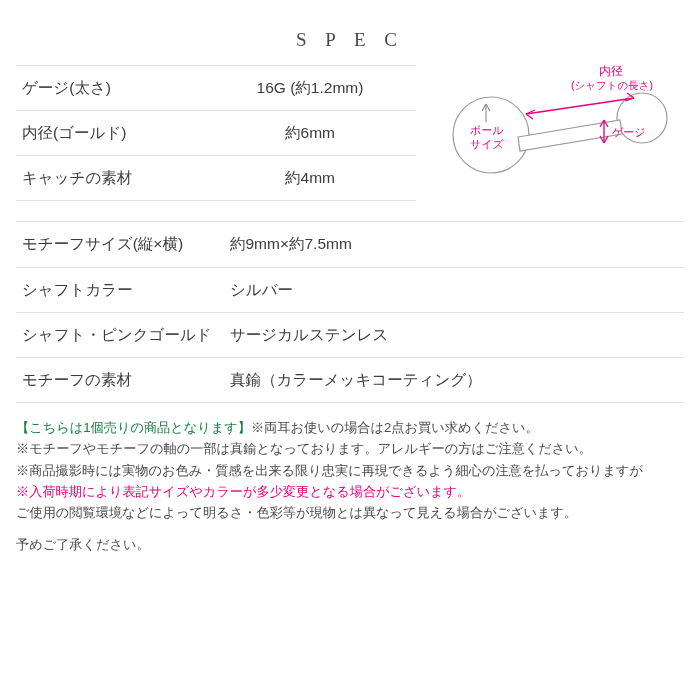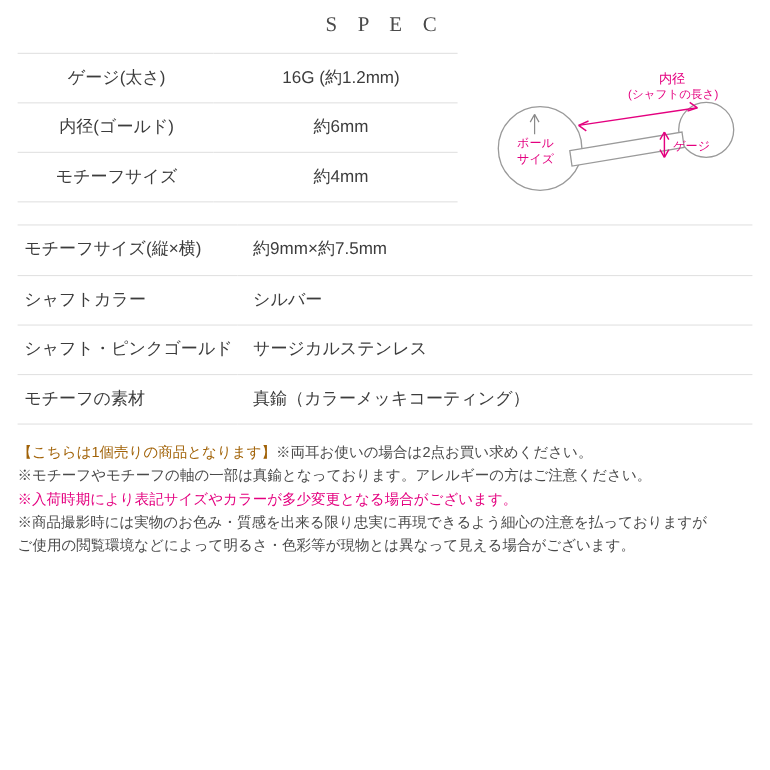--- a/index.html
+++ b/index.html
@@ -17,21 +17,21 @@
   .page {
     position: relative;
     width: 700px;
     height: 700px;
   }
   .spec-title {
     text-align: center;
     font-size: 19px;
     letter-spacing: 7px;
     color: #4a4a4a;
-    padding-top: 12px;
+    padding-top: 29px;
     padding-bottom: 14px;
     font-family: "Liberation Serif", serif;
   }
 
   
   .tbl {
     border-collapse: collapse;
     margin: 0 16px;
     table-layout: fixed;
   }
@@ -44,21 +44,21 @@
   .tbl tr.first {
     border-top: 1px solid #e2e2e2;
   }
   .tbl td {
     padding: 12px 4px 12px 6px;
     font-size: 15.5px;
     vertical-align: middle;
     color: #3c3c3c;
     line-height: 1.3;
   }
-  .tbl.top td.k { width: 168px; text-align: center; }
+  .tbl.top td.k { width: 168px; }
   .tbl.top td.v { padding-left: 14px; text-align: center; }
   .tbl.bottom td.k { width: 190px; }
   .tbl.bottom td.v { padding-left: 14px; }
 
   .gap {
     height: 20px;
   }
 
   
   .diagram {
@@ -72,21 +72,21 @@
 
   
   .notes {
     margin: 14px 16px 0 16px;
     font-size: 13.2px;
     line-height: 1.62;
     color: #4a4a4a;
   }
   .notes .line { white-space: nowrap; }
   .pink { color: #e4007f; }
-  .pink-strong { color: #a16207; }
+  .pink-strong { color: #15803d; }
 </style>
 </head>
 <body>
 
 <div class="page">
 
   <div class="spec-title">S P E C</div>
 
   <div class="diagram">
     <svg width="246" height="130" viewBox="0 0 246 130" xmlns="http://www.w3.org/2000/svg">
@@ -126,21 +126,21 @@
     <tbody>
       <tr class="first">
         <td class="k">ゲージ(太さ)</td>
         <td class="v">16G (約1.2mm)</td>
       </tr>
       <tr>
         <td class="k">内径(ゴールド)</td>
         <td class="v">約6mm</td>
       </tr>
       <tr>
-        <td class="k">モチーフサイズ</td>
+        <td class="k">キャッチの素材</td>
         <td class="v">約4mm</td>
       </tr>
     </tbody>
   </table>
 
   <div class="gap"></div>
 
   <table class="tbl bottom">
     <tbody>
       <tr class="first">
@@ -158,18 +158,19 @@
       <tr>
         <td class="k">モチーフの素材</td>
         <td class="v">真鍮（カラーメッキコーティング）</td>
       </tr>
     </tbody>
   </table>
 
   <div class="notes">
     <div class="line"><span class="pink-strong">【こちらは1個売りの商品となります】</span><span>※両耳お使いの場合は2点お買い求めください。</span></div>
     <div class="line">※モチーフやモチーフの軸の一部は真鍮となっております。アレルギーの方はご注意ください。</div>
+    <div class="line">※商品撮影時には実物のお色み・質感を出来る限り忠実に再現できるよう細心の注意を払っておりますが</div>
     <div class="line pink">※入荷時期により表記サイズやカラーが多少変更となる場合がございます。</div>
-    <div class="line">※商品撮影時には実物のお色み・質感を出来る限り忠実に再現できるよう細心の注意を払っておりますが</div>
     <div class="line">ご使用の閲覧環境などによって明るさ・色彩等が現物とは異なって見える場合がございます。</div>
+    <div class="line" style="padding-top:10px;">予めご了承ください。</div>
   </div>
 
 </div>
 
 </body></html>

